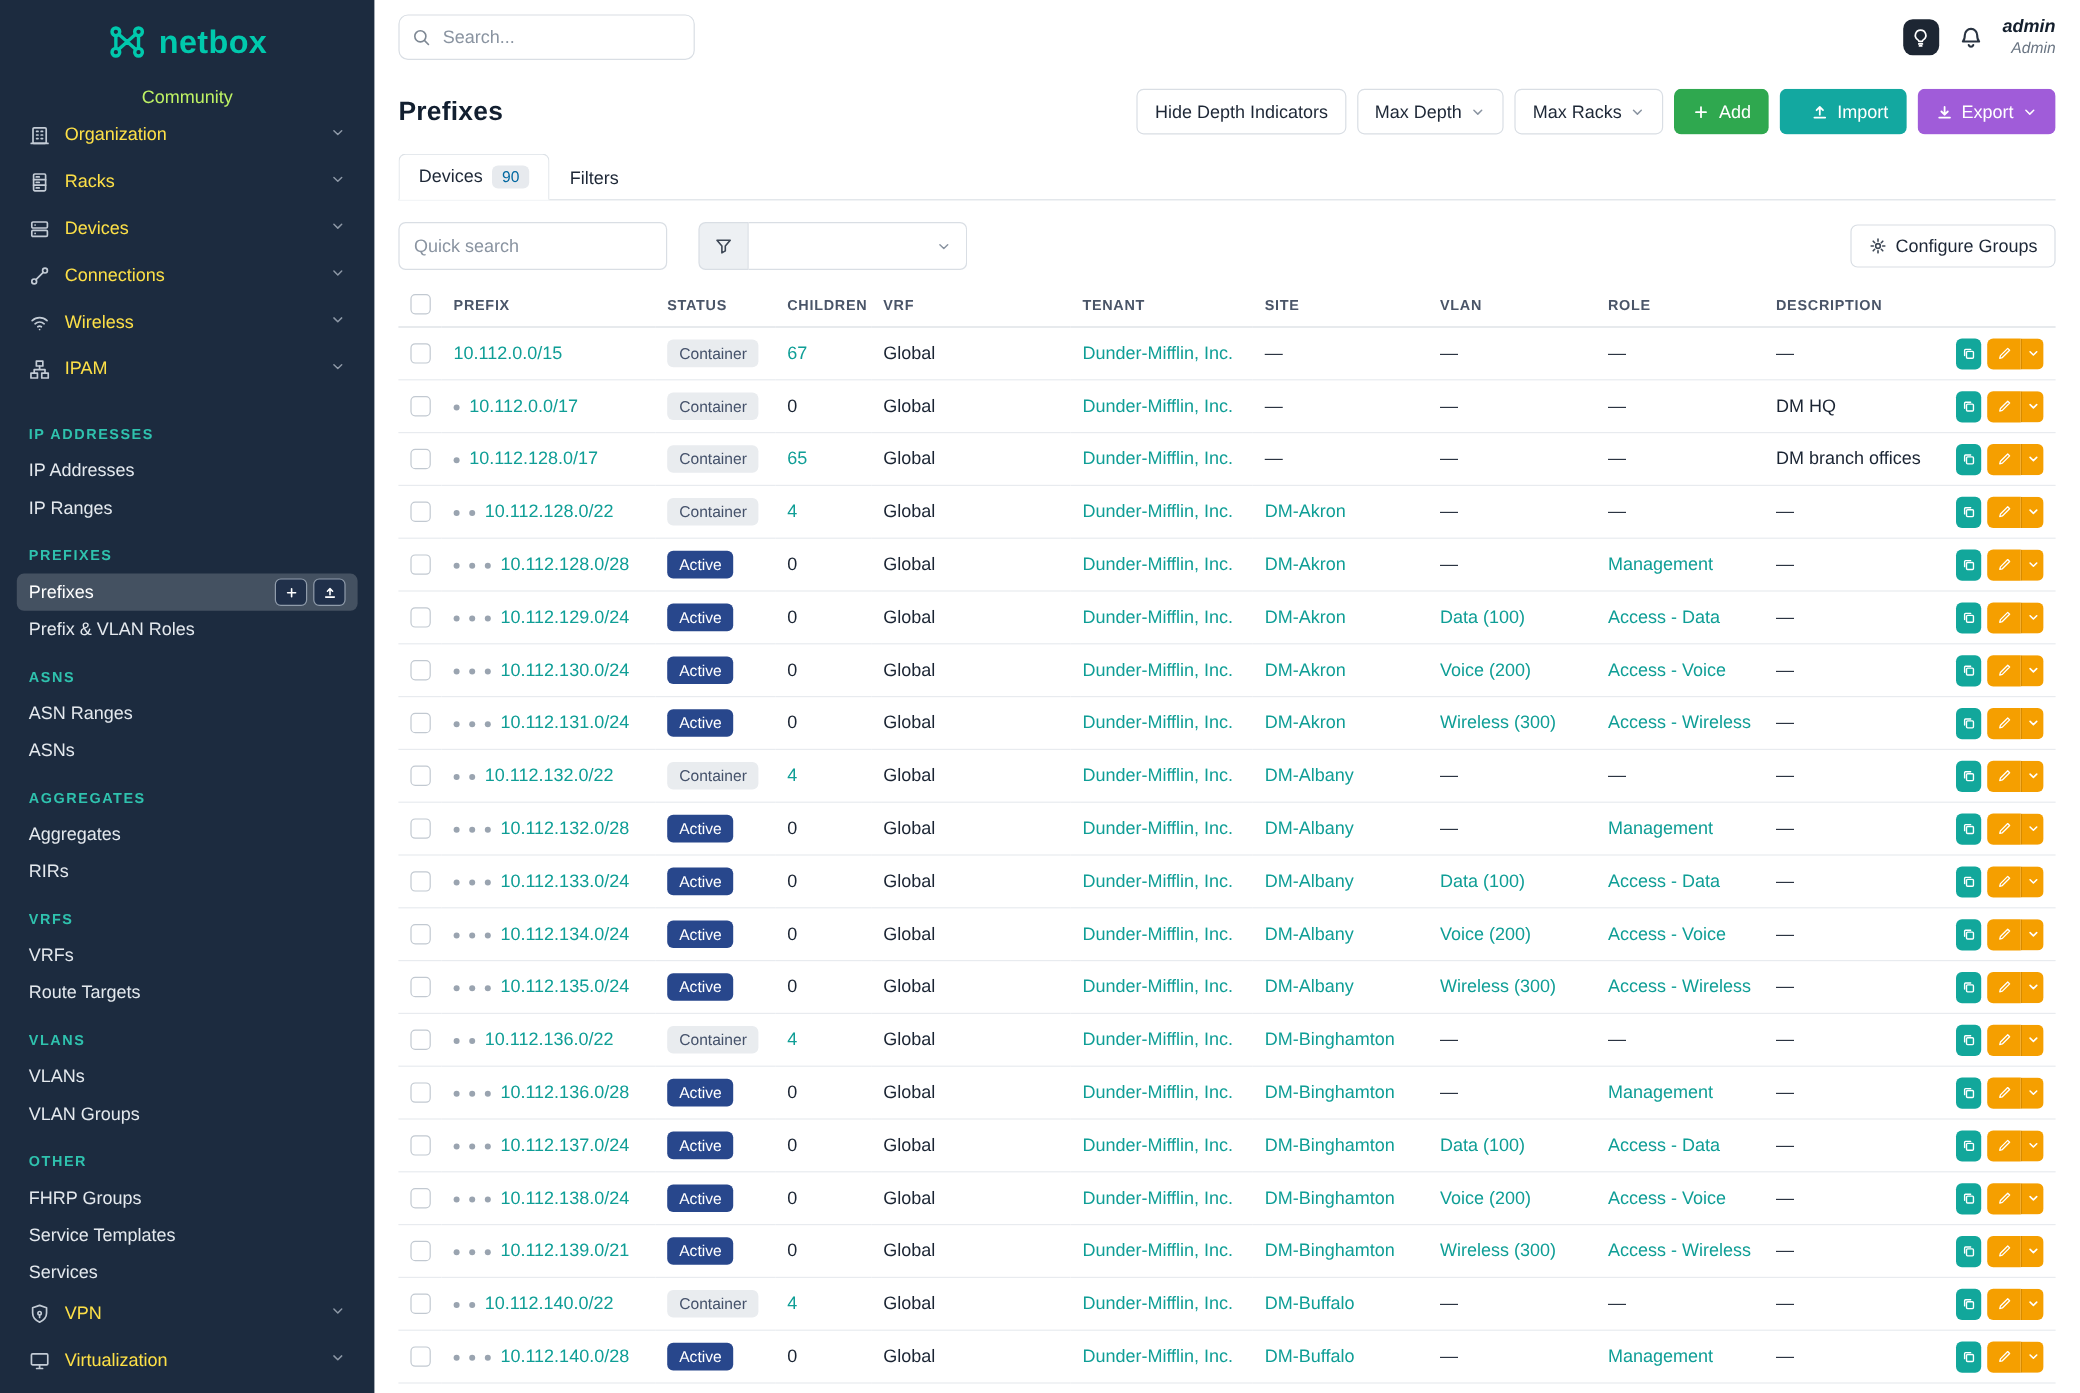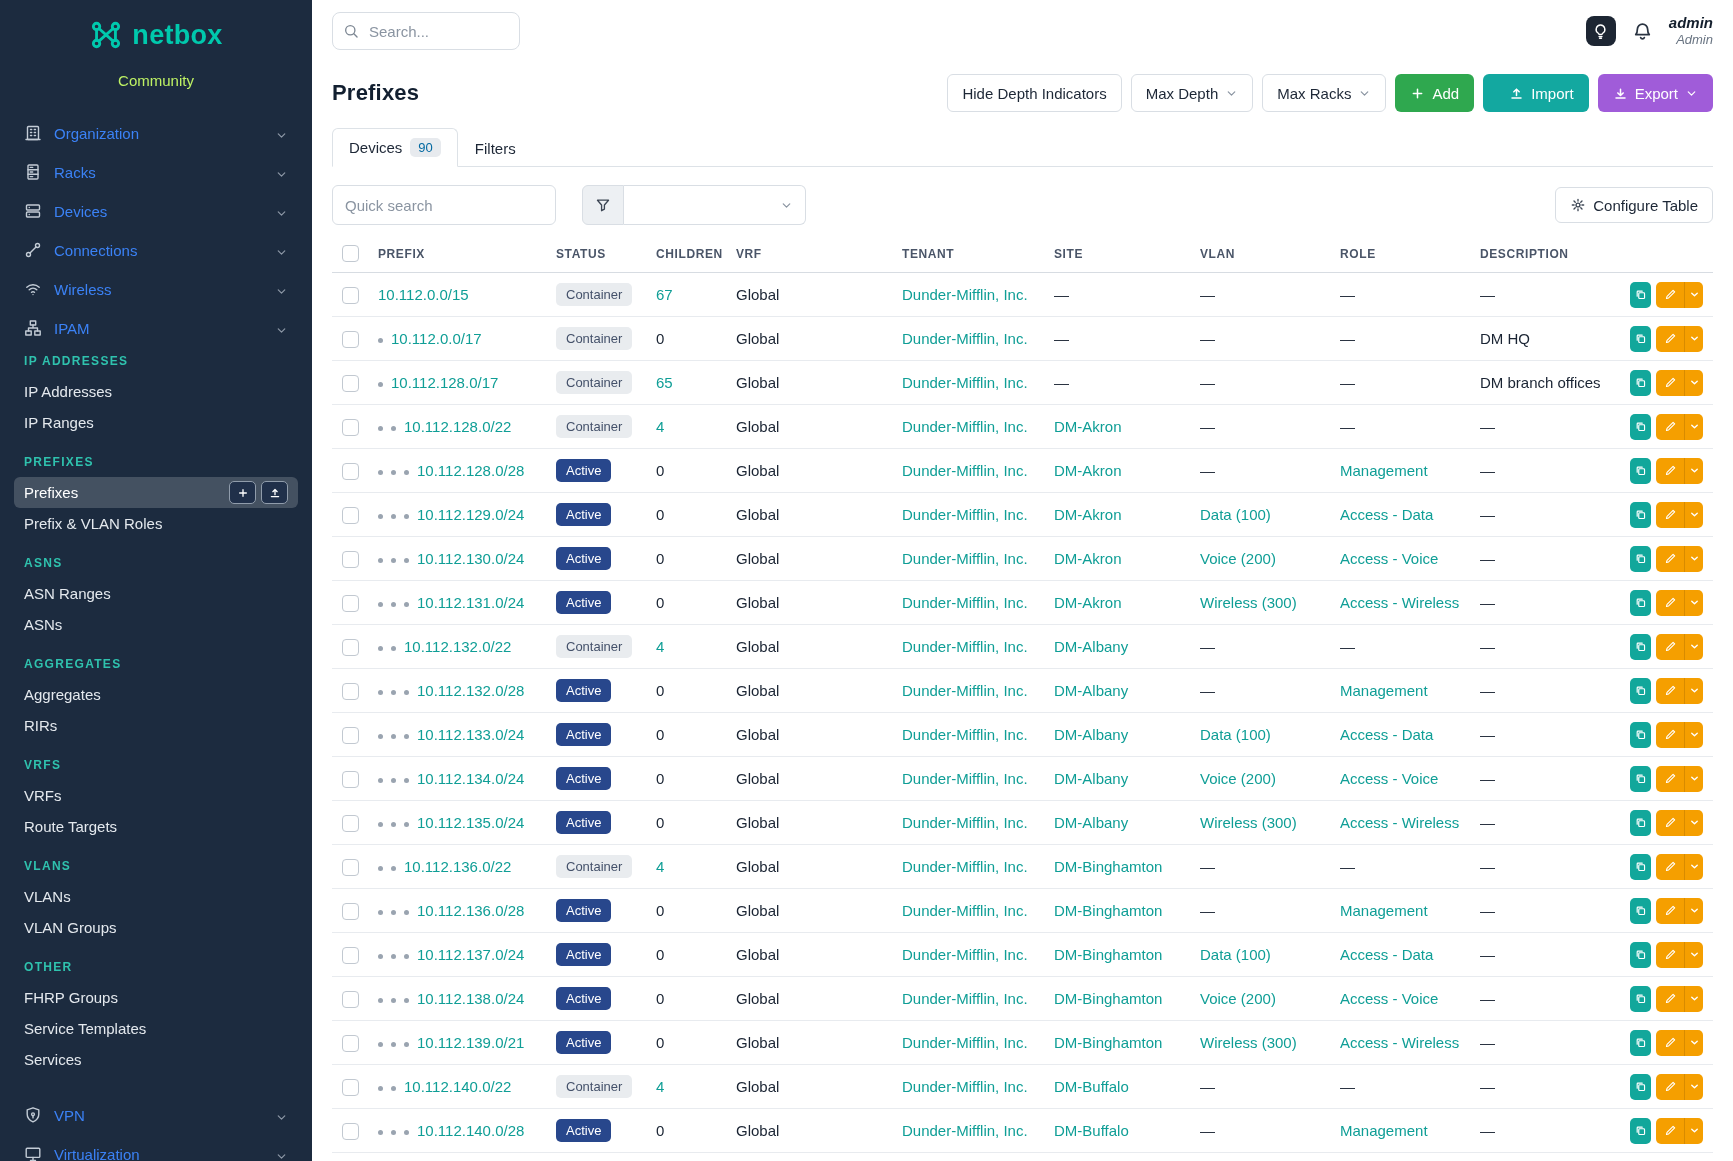--- a/index.html
+++ b/index.html
@@ -7,34 +7,34 @@
   body { font-family:"Liberation Sans","DejaVu Sans",sans-serif; background:#fff; color:#17212f; overflow:hidden; }
   .app { display:flex; width:100%; height:100%; }
 
   
   .sidebar { width:312px; min-width:312px; height:100%; background:#1c2b3f; color:#dfe5ec; overflow:hidden; }
   .brand { text-align:center; padding:18px 0 2px; }
   .brand-row { display:inline-flex; align-items:center; gap:9px; }
   .brand-name { color:#00c9ad; font-size:27px; font-weight:bold; letter-spacing:.3px; }
   .brand-sub { color:#bef264; font-size:15px; margin-top:16px; }
   .nav { padding:12px 14px 0; }
-  .nav-item { display:flex; align-items:flex-end; gap:12px; height:39px; padding:0 10px; border-radius:6px; font-size:15px; cursor:pointer; color:#3b82f6; }
+  .nav-item { display:flex; align-items:flex-start; gap:12px; height:39px; padding:0 10px; border-radius:6px; font-size:15px; cursor:pointer; color:#fde047; }
   .nav-item .nico { display:flex; color:#c3ccd6; }
   .nav-item .chev { margin-left:auto; display:flex; color:#8d98a6; }
   .nav-section-title { color:#2fc2ae; font-size:12px; font-weight:bold; letter-spacing:1.3px; padding:17px 10px 8px; }
   .sub-item { display:flex; align-items:center; height:31px; padding:0 10px; font-size:15px; border-radius:6px; cursor:pointer; color:#e4e9ee; }
   .sub-item.active { background:rgba(255,255,255,.18); color:#fff; }
   .sub-actions { margin-left:auto; display:flex; gap:5px; }
   .mini-btn { width:27px; height:23px; border:1px solid #909cab; border-radius:5px; background:#20304a; color:#fff; display:flex; align-items:center; justify-content:center; cursor:pointer; }
   .bottom-group { margin-top:10px; }
 
   
   .main { flex:1; display:flex; flex-direction:column; padding:0 20px; min-width:0; }
   .topbar { height:62px; display:flex; align-items:center; flex:none; }
-  .search-box { position:relative; width:188px; }
+  .search-box { position:relative; width:247px; }
   .search-box .sico { position:absolute; left:11px; top:50%; transform:translateY(-50%); color:#7d8793; display:flex; }
   .search-box input { width:100%; height:38px; border:1px solid #d9dee4; border-radius:8px; padding:0 10px 0 36px; font-size:15px; color:#17212f; outline:none; font-family:inherit; background:#fff; }
   .search-box input::placeholder { color:#8a94a1; }
   .topbar-right { margin-left:auto; display:flex; align-items:center; gap:16px; }
   .theme-btn { width:30px; height:30px; background:#1d2633; border:none; border-radius:8px; color:#fff; display:flex; align-items:center; justify-content:center; cursor:pointer; }
   .bell { color:#2a3442; display:flex; cursor:pointer; }
   .user-block { text-align:right; line-height:1.25; cursor:pointer;font-style:italic; }
   .user-name { font-size:15px; font-weight:bold; color:#141f2d; }
   .user-role { font-size:13px; color:#6a7583; }
 
@@ -412,21 +412,21 @@
             </span>
         </div>
       </div>
       <button class="btn btn-outline configure-btn">
         <span class="bico" style="color:#3c4654;">
             <svg width="16" height="16" viewBox="0 0 18 18" fill="none" stroke="currentColor" stroke-width="1.5" stroke-linecap="round" stroke-linejoin="round">
               <circle cx="9" cy="9" r="2.2"></circle>
               <path d="M9 2.6v2M9 13.4v2M2.6 9h2M13.4 9h2M4.5 4.5l1.4 1.4M12.1 12.1l1.4 1.4M13.5 4.5l-1.4 1.4M5.9 12.1l-1.4 1.4"></path>
             </svg>
           </span>
-        <span>Configure Table</span>
+        <span>Configure Groups</span>
       </button>
     </div>
 
     <table class="data">
       <colgroup>
         <col style="width:36px">
           <col style="width:178px">
           <col style="width:100px">
           <col style="width:80px">
         <col style="width:166px">

